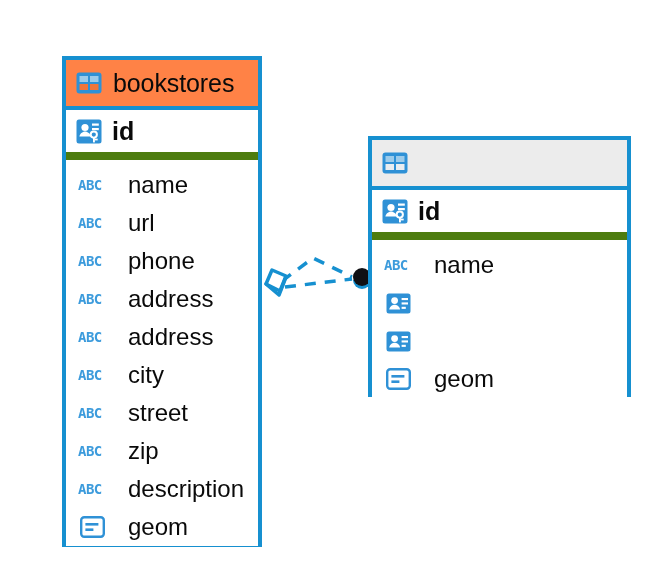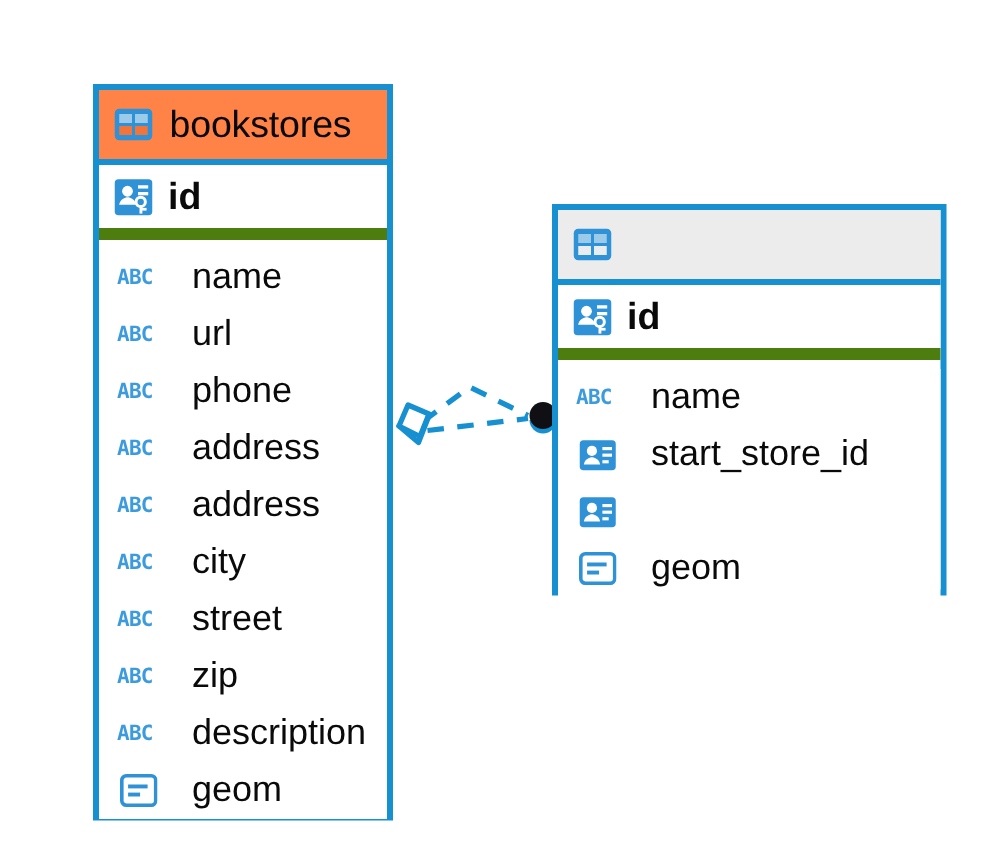--- a/index.html
+++ b/index.html
@@ -290,21 +290,20 @@
         <span class="icon" style="width:28px;">
           <svg width="25" height="21" viewBox="0 0 25 21">
             <rect x="0.5" y="0.5" width="24" height="20" rx="2.5" ry="2.5" fill="#2F91D6"></rect>
             <circle cx="8.6" cy="7.6" r="3.4" fill="#ffffff"></circle>
             <path d="M 3.2 16.6 c 0.6 -3.5 3.8 -4.8 5.4 -4.8 c 1.7 0 4.9 1.3 5.5 4.8 z" fill="#ffffff"></path>
             <rect x="15.6" y="5" width="6.4" height="2.1" fill="#ffffff"></rect>
             <rect x="15.6" y="9.4" width="6.4" height="2.1" fill="#ffffff"></rect>
             <rect x="15.6" y="13.8" width="4.2" height="2.1" fill="#ffffff"></rect>
           </svg>
         </span>
-        <span class="field-label">start_store_id</span>
       </div>
 
       <div class="field-row">
         <span class="icon" style="width:28px;">
           <svg width="25" height="21" viewBox="0 0 25 21">
             <rect x="0.5" y="0.5" width="24" height="20" rx="2.5" ry="2.5" fill="#2F91D6"></rect>
             <circle cx="8.6" cy="7.6" r="3.4" fill="#ffffff"></circle>
             <path d="M 3.2 16.6 c 0.6 -3.5 3.8 -4.8 5.4 -4.8 c 1.7 0 4.9 1.3 5.5 4.8 z" fill="#ffffff"></path>
             <rect x="15.6" y="5" width="6.4" height="2.1" fill="#ffffff"></rect>
             <rect x="15.6" y="9.4" width="6.4" height="2.1" fill="#ffffff"></rect>

